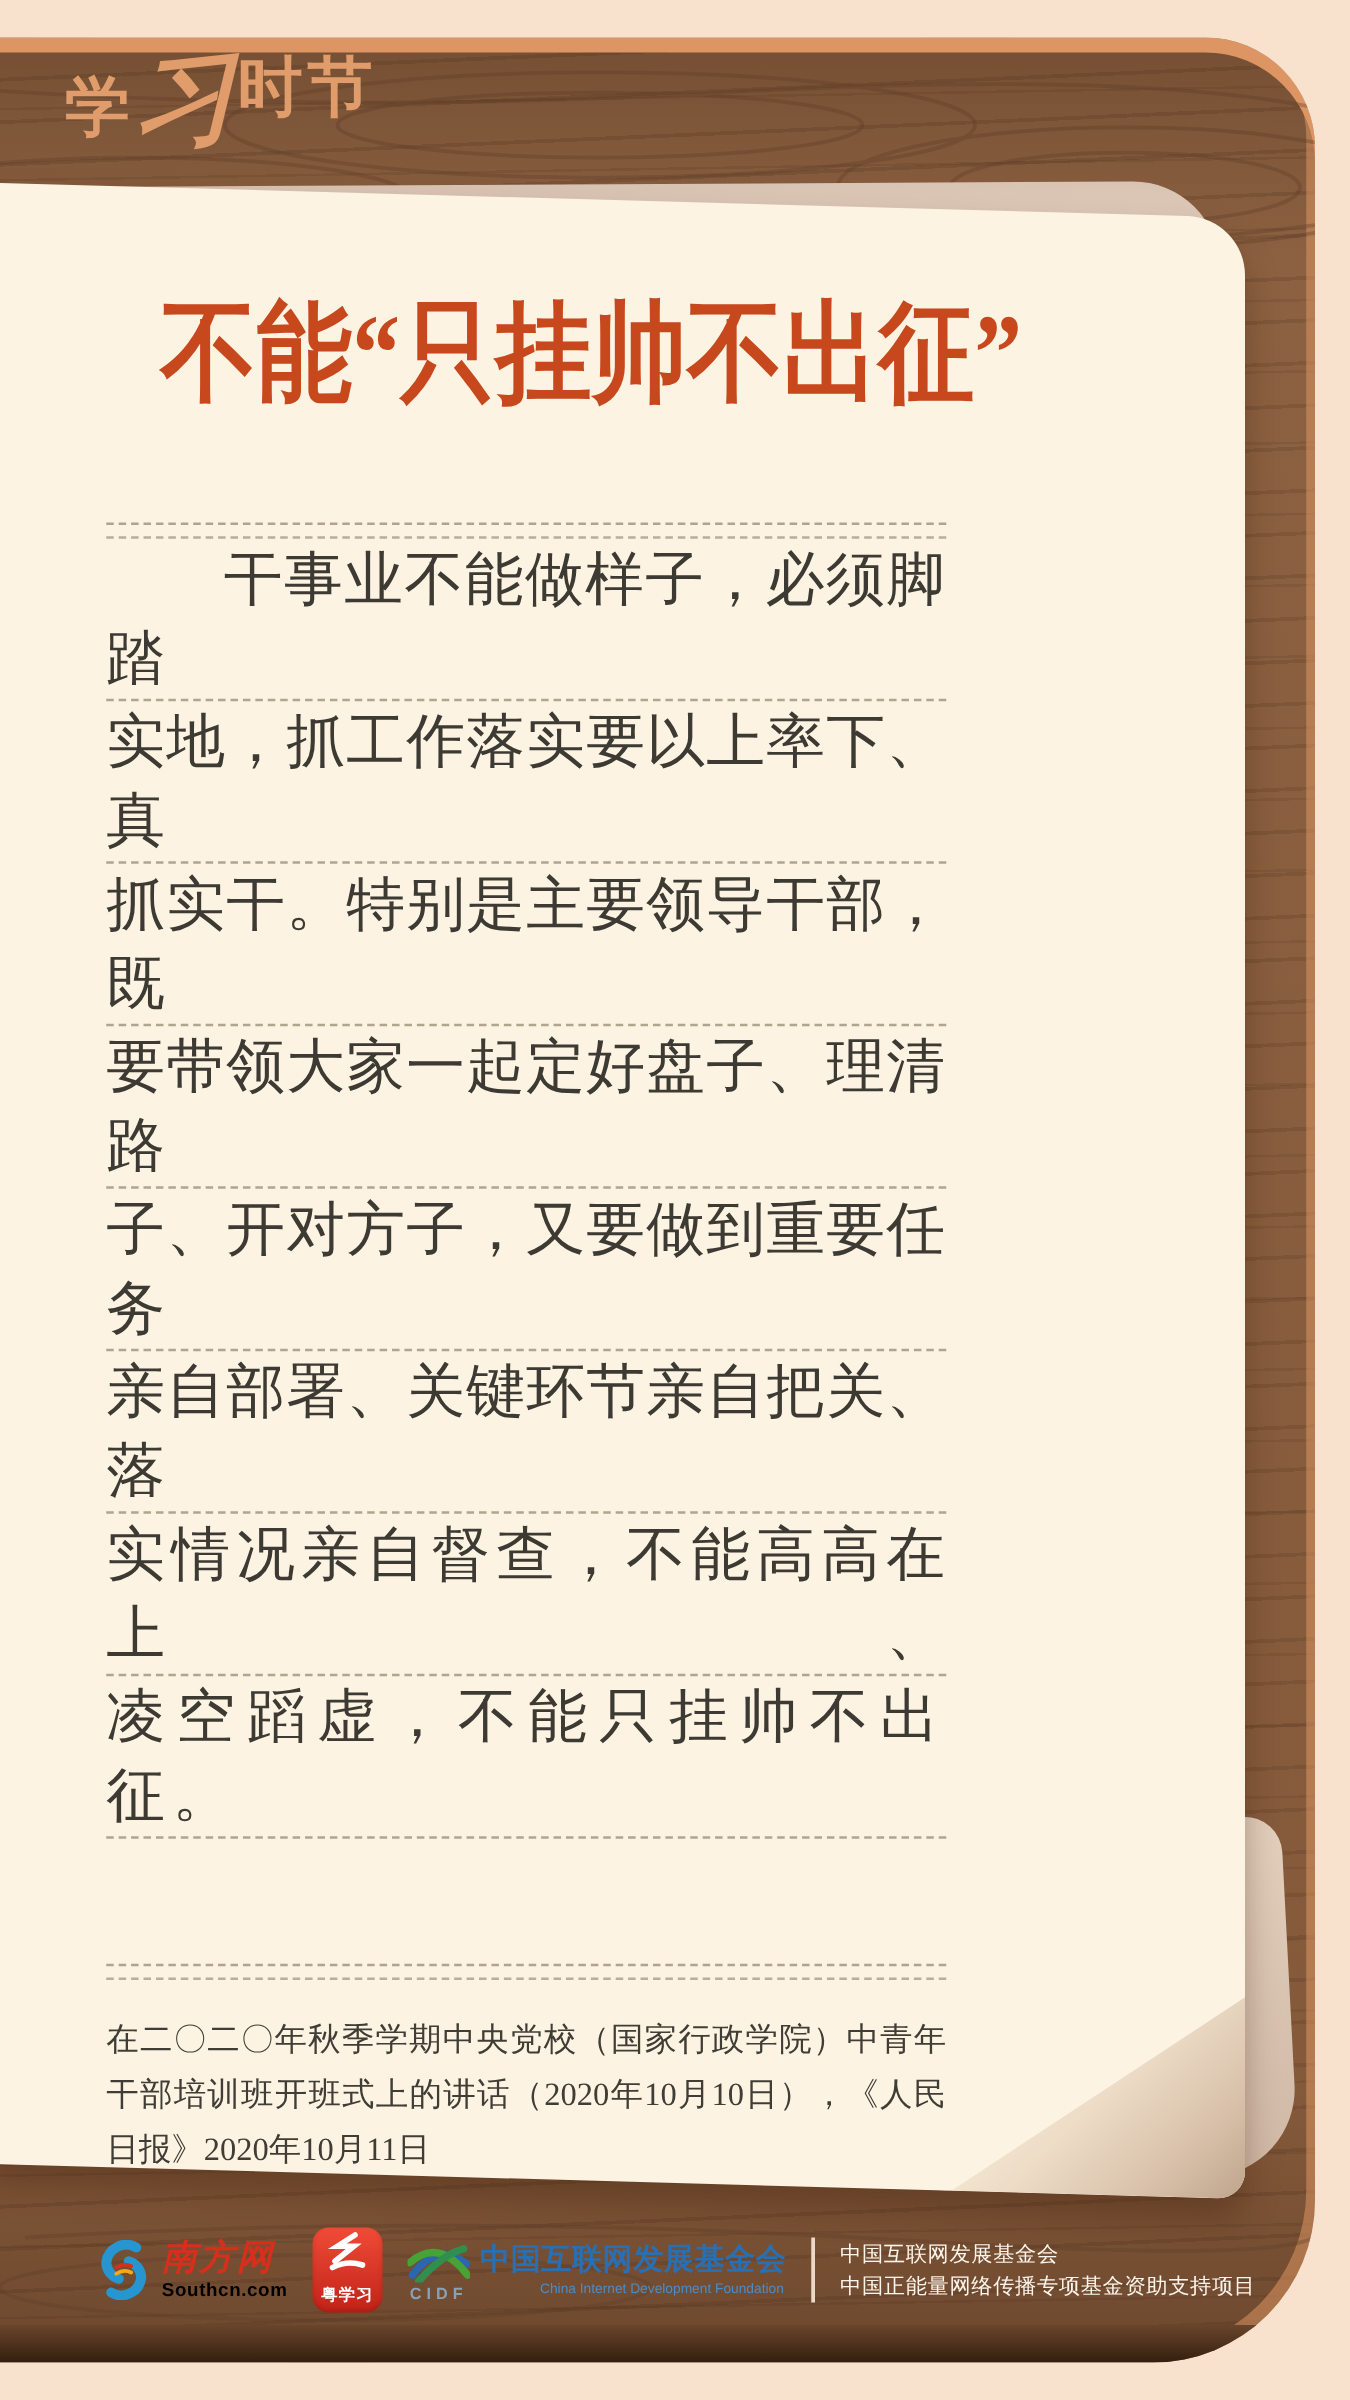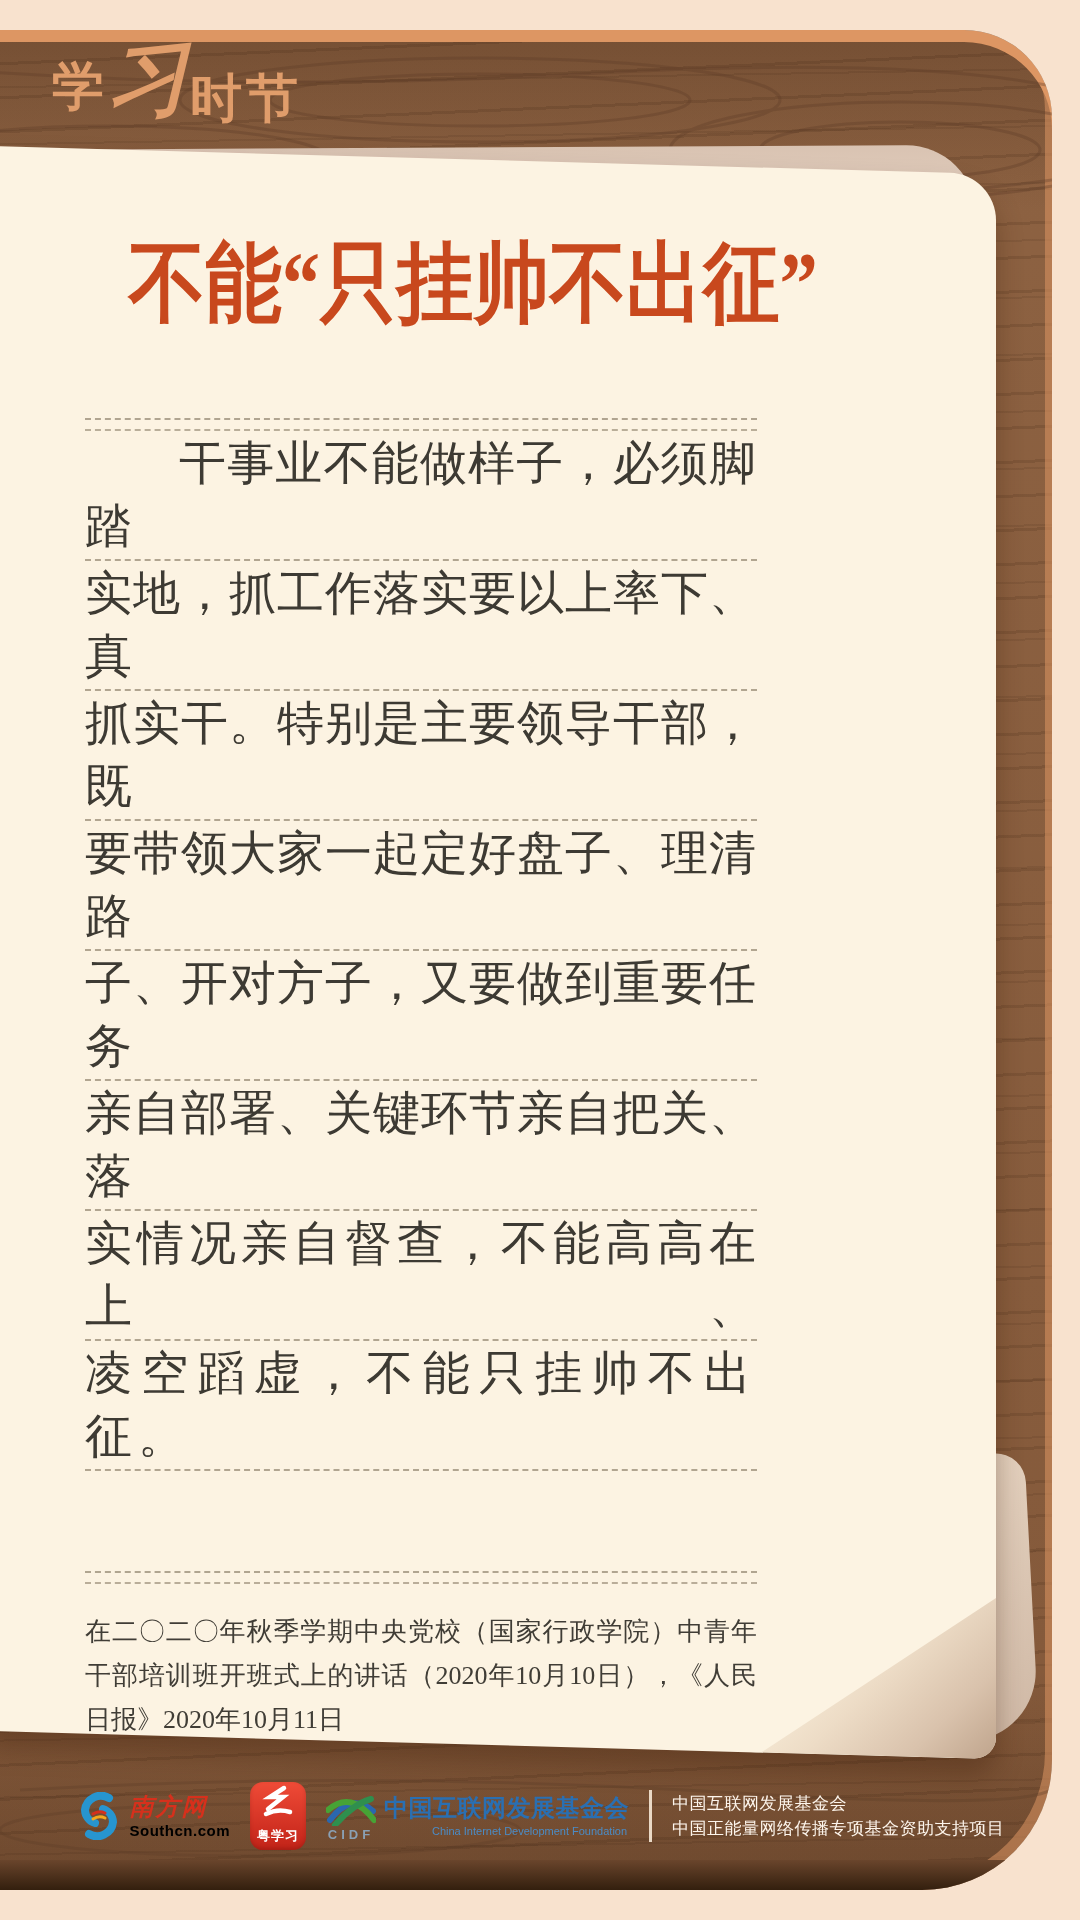--- a/index.html
+++ b/index.html
@@ -19,21 +19,21 @@
   .plank::after{content:"";position:absolute;left:0;bottom:0;width:100%;height:30px;
     background:linear-gradient(180deg,#6a452c,#331f0e);border-radius:0 0 130px 0;}
   .grain{position:absolute;left:0;top:0;}
 
   
   .logo{position:absolute;left:52px;top:44px;z-index:6;display:flex;align-items:flex-start;
         color:#e09d6b;font-family:"Liberation Sans","DejaVu Sans",sans-serif;font-weight:bold;}
   .logo .g1{font-size:52px;line-height:52px;margin-top:16px;}
   .logo .g2{font-size:82px;line-height:82px;font-family:"Liberation Serif",serif;font-weight:600;
             font-style:italic;transform:rotate(-6deg) skewX(-6deg);margin:-4px 2px 0 2px;}
-  .logo .g3{font-size:52px;line-height:52px;letter-spacing:4px;margin-top:28px;}
+  .logo .g3{font-size:52px;line-height:52px;letter-spacing:4px;margin-top:0;}
 
   
   .sheet-top{position:absolute;left:-12px;top:150px;width:988px;height:170px;z-index:2;
     background:linear-gradient(180deg,#d9c3b2,#ead8c8 60%);border-radius:0 70px 0 0;
     transform:skewY(-.3deg);transform-origin:left top;}
   .sheet-bottom{position:absolute;left:720px;top:1460px;width:312px;height:286px;z-index:2;
     background:linear-gradient(150deg,#efdecb,#cfb8a5);border-radius:30px 30px 70px 30px;
     transform:rotate(-3deg);}
   .paper{position:absolute;left:-12px;top:146px;width:1008px;height:1585px;z-index:3;
     background:#fcf3e2;border-radius:0 46px 22px 0;
@@ -60,21 +60,21 @@
   .citation{margin-top:26px;font-size:26px;line-height:44px;color:#403d36;}
   .cite-line{text-align:justify;text-align-last:justify;}
   .cite-last{text-align-last:left;}
 
   
   .footer{position:absolute;left:0;top:1782px;width:1080px;z-index:6;display:flex;
     align-items:center;justify-content:center;gap:20px;
     font-family:"Liberation Sans","DejaVu Sans",sans-serif;}
   .southcn{display:flex;align-items:center;gap:6px;}
   .southcn-txt{display:flex;flex-direction:column;line-height:1;}
-  .southcn-cn{font-size:24px;font-weight:bold;font-style:italic;color:#d6301c;
+  .southcn-cn{font-size:28px;font-weight:bold;font-style:italic;color:#d6301c;
     font-family:"Liberation Serif",serif;letter-spacing:2px;}
   .southcn-en{font-size:15px;font-weight:bold;color:#000000;margin-top:4px;letter-spacing:.5px;}
   .yxx{width:56px;height:68px;border-radius:13px;position:relative;
     background:linear-gradient(180deg,#ef4b37,#c22318);box-shadow:inset 0 -2px 4px rgba(0,0,0,.15);}
   .yxx-label{position:absolute;left:0;bottom:5px;width:100%;text-align:center;
     color:#fff;font-size:13px;font-weight:bold;letter-spacing:1px;}
   .cidf{display:flex;align-items:center;gap:8px;}
   .cidf-mark{display:flex;flex-direction:column;align-items:center;justify-content:flex-end;}
   .cidf-abbr{font-size:13px;letter-spacing:4px;color:#8aa0b4;font-weight:bold;margin-top:1px;}
   .cidf-names{display:flex;flex-direction:column;}

